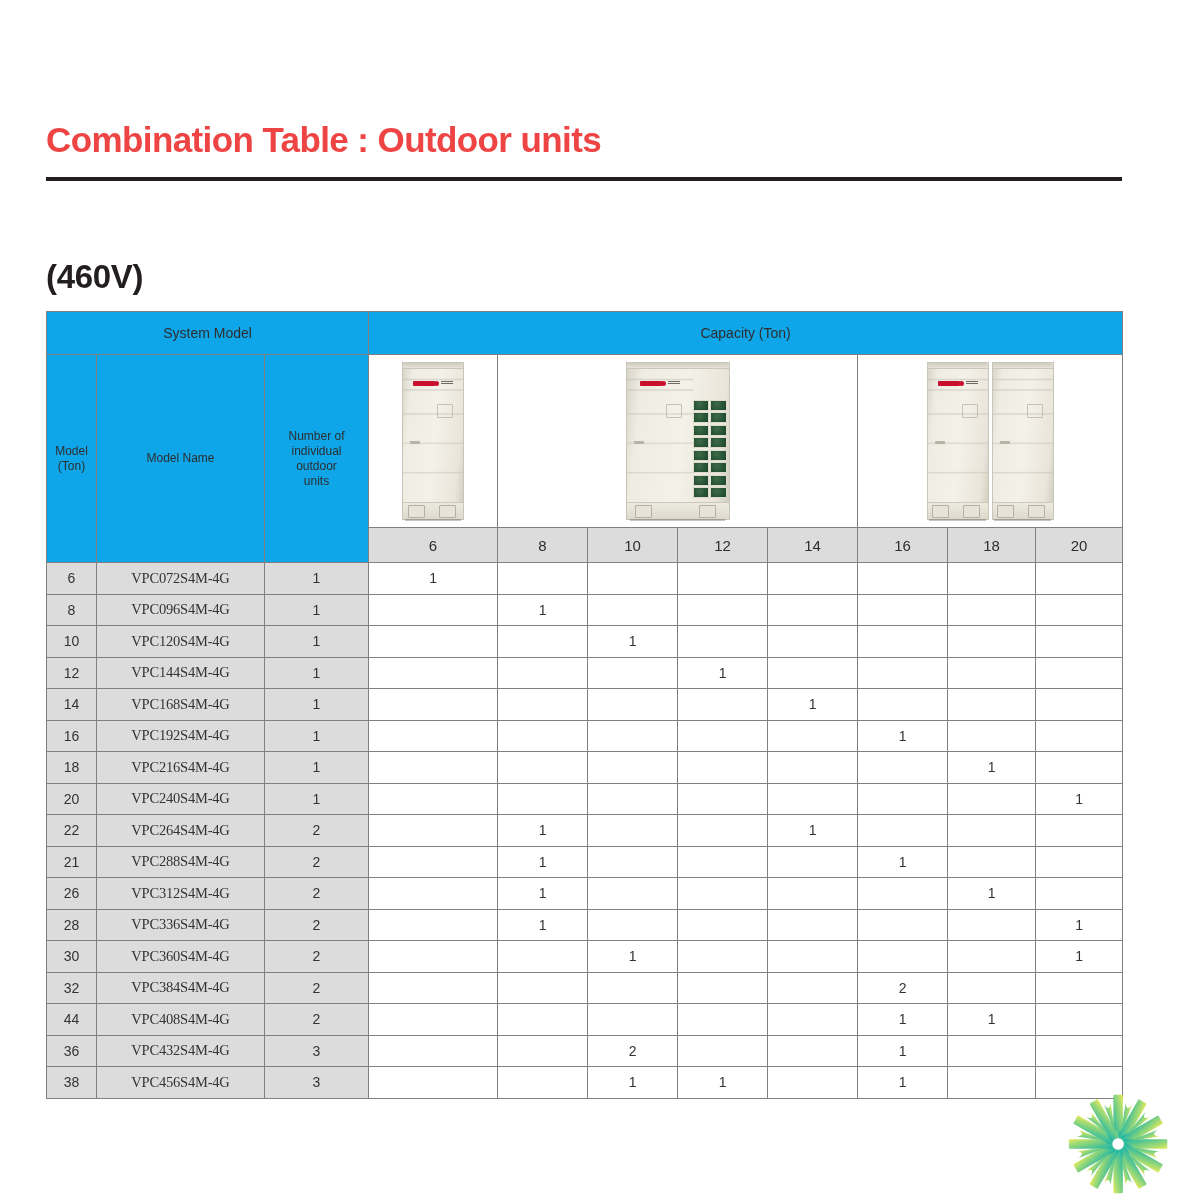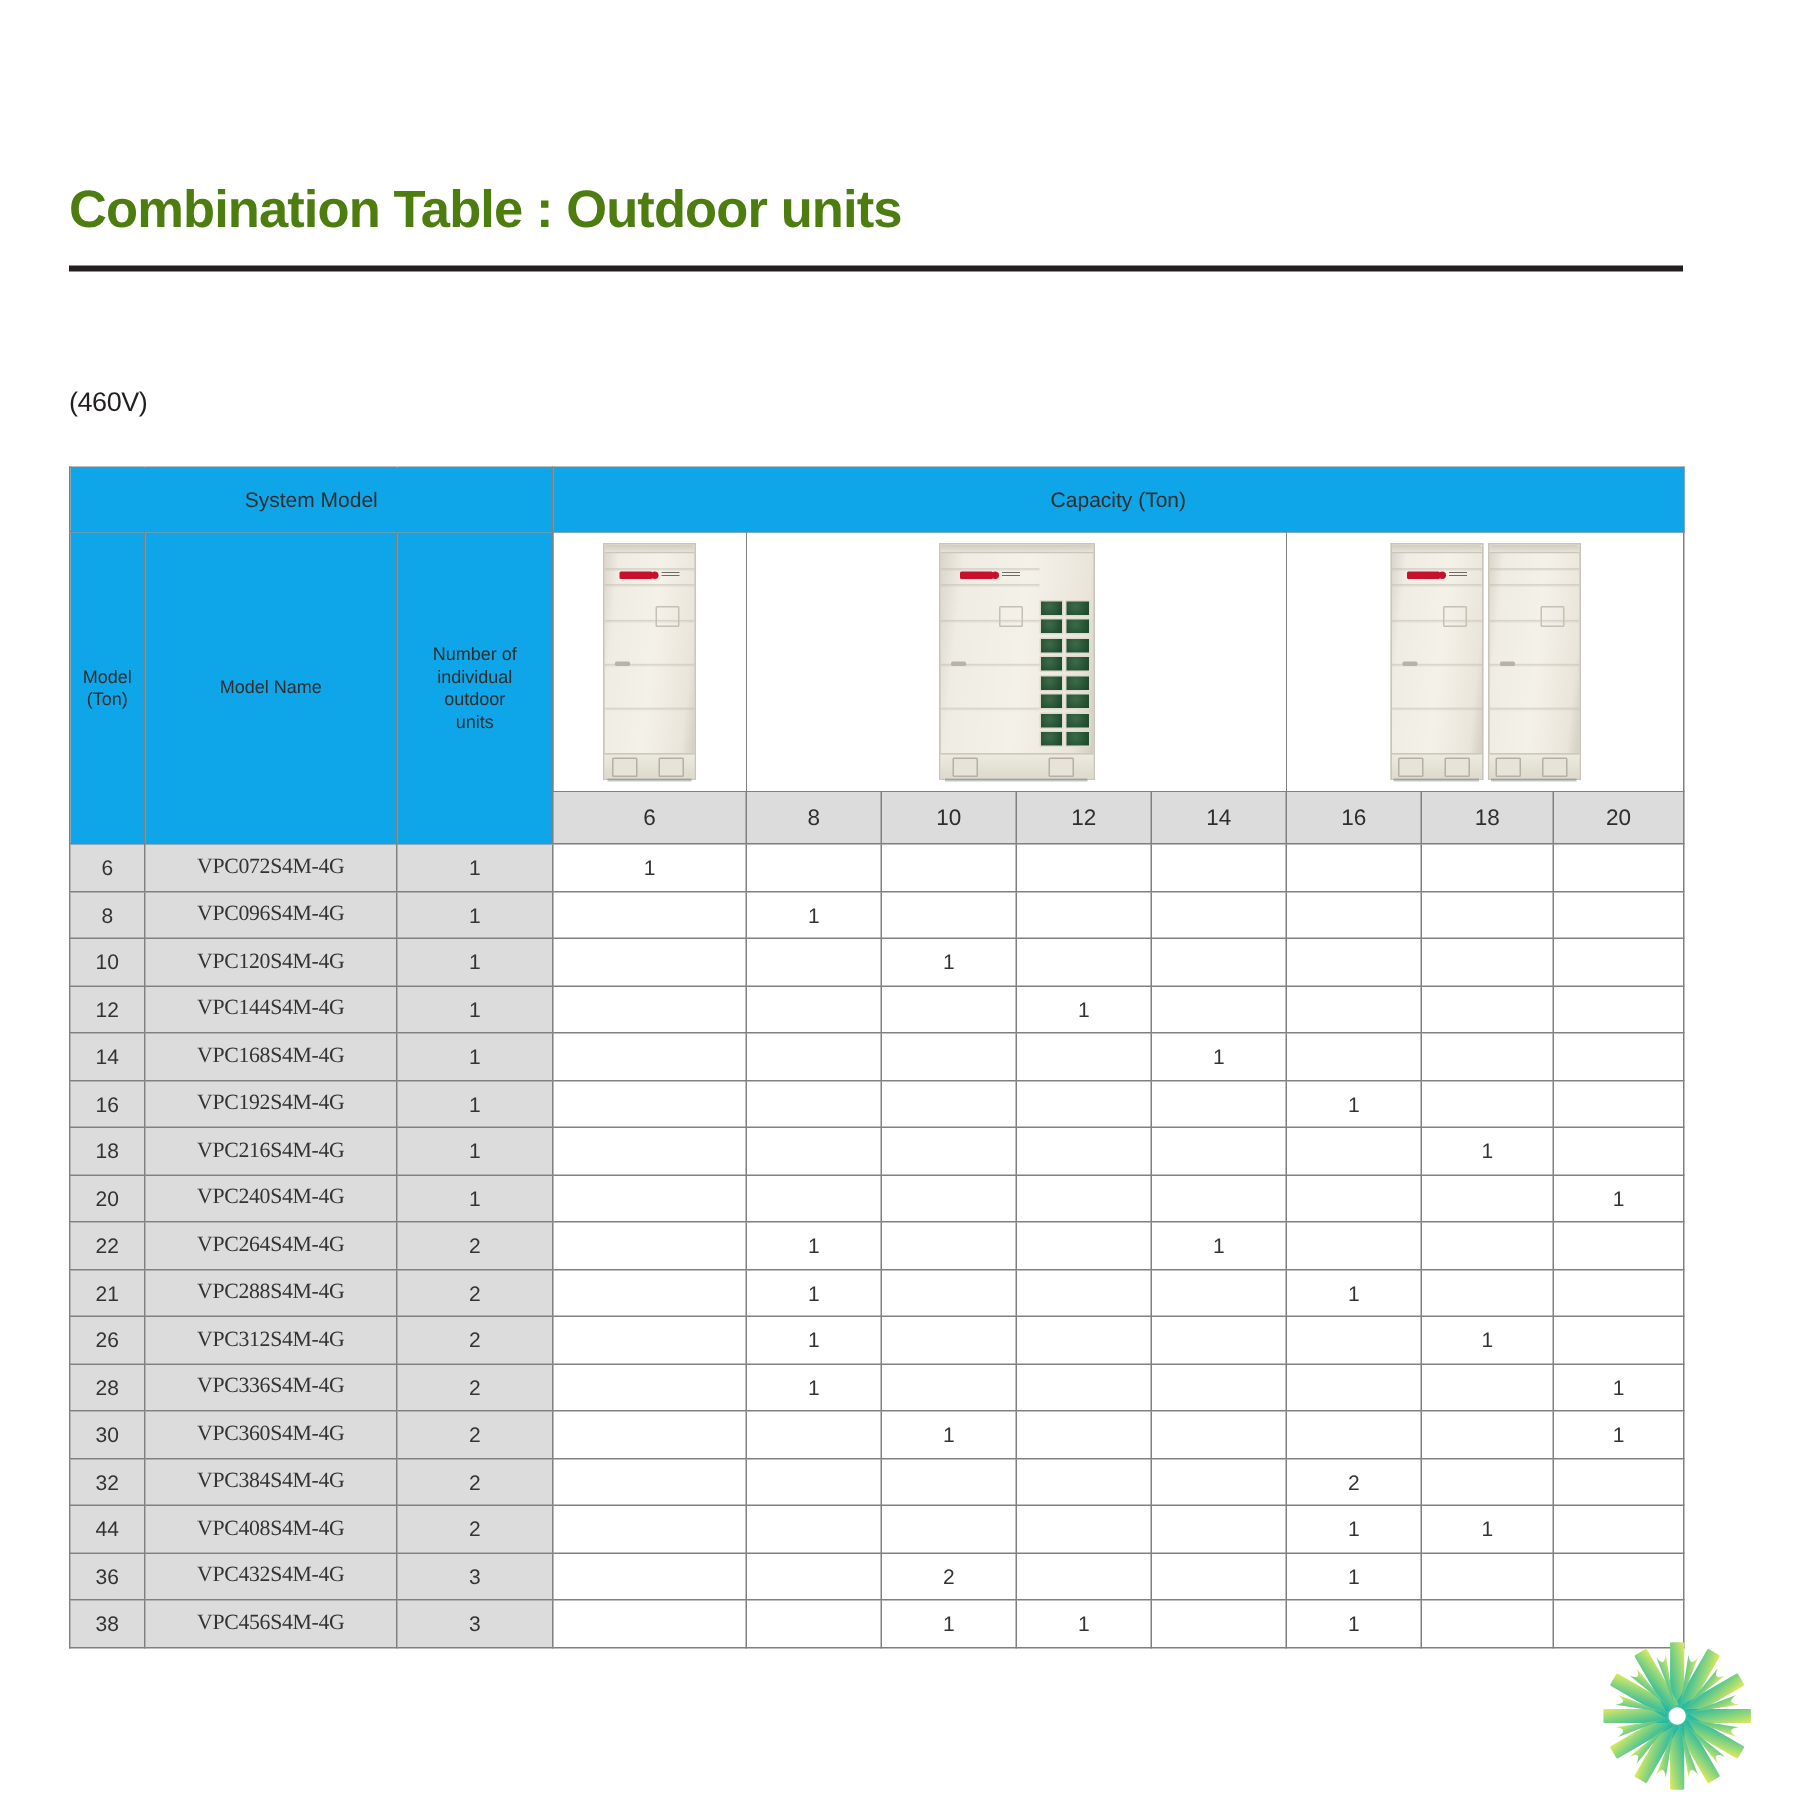--- a/index.html
+++ b/index.html
@@ -25,39 +25,39 @@
   .title-block {
     position: absolute;
     left: 46px;
     top: 120px;
     width: 1076px;
   }
   .page-title {
     font-size: 35px;
     font-weight: bold;
     letter-spacing: -0.6px;
-    color: #4d7c0f;
+    color: #ef4444;
     line-height: 1.12;
     margin: 0;
     white-space: nowrap;
   }
   .title-rule {
     margin-top: 18px;
     width: 1076px;
     height: 4px;
     background: #231f20;
   }
 
   
   .subtitle {
     position: absolute;
     left: 46px;
     top: 258px;
-    font-size: 18px;
-    font-weight: normal;
+    font-size: 33px;
+    font-weight: bold;
     letter-spacing: -0.3px;
     color: #231f20;
   }
 
   
   .tbl-wrap {
     position: absolute;
     left: 46px;
     top: 311px;
     width: 1076px;

